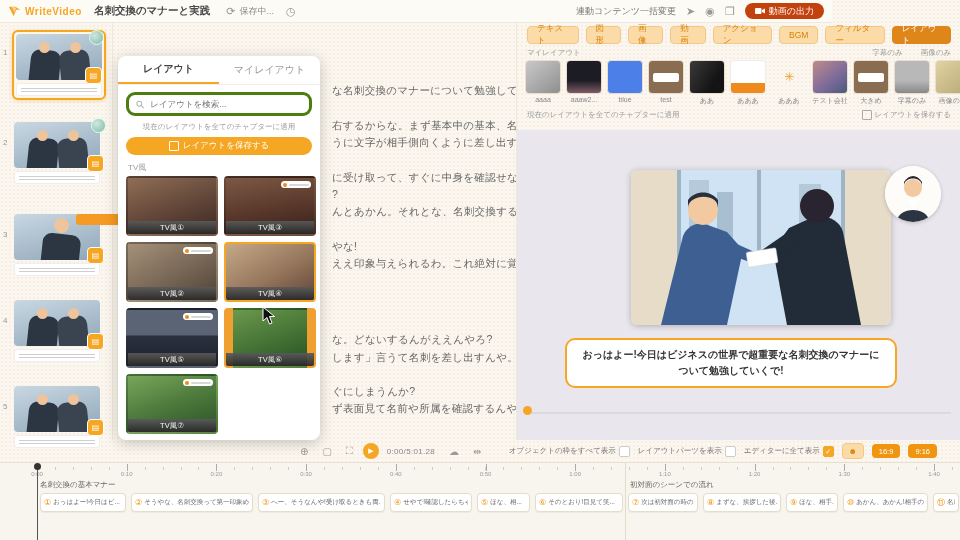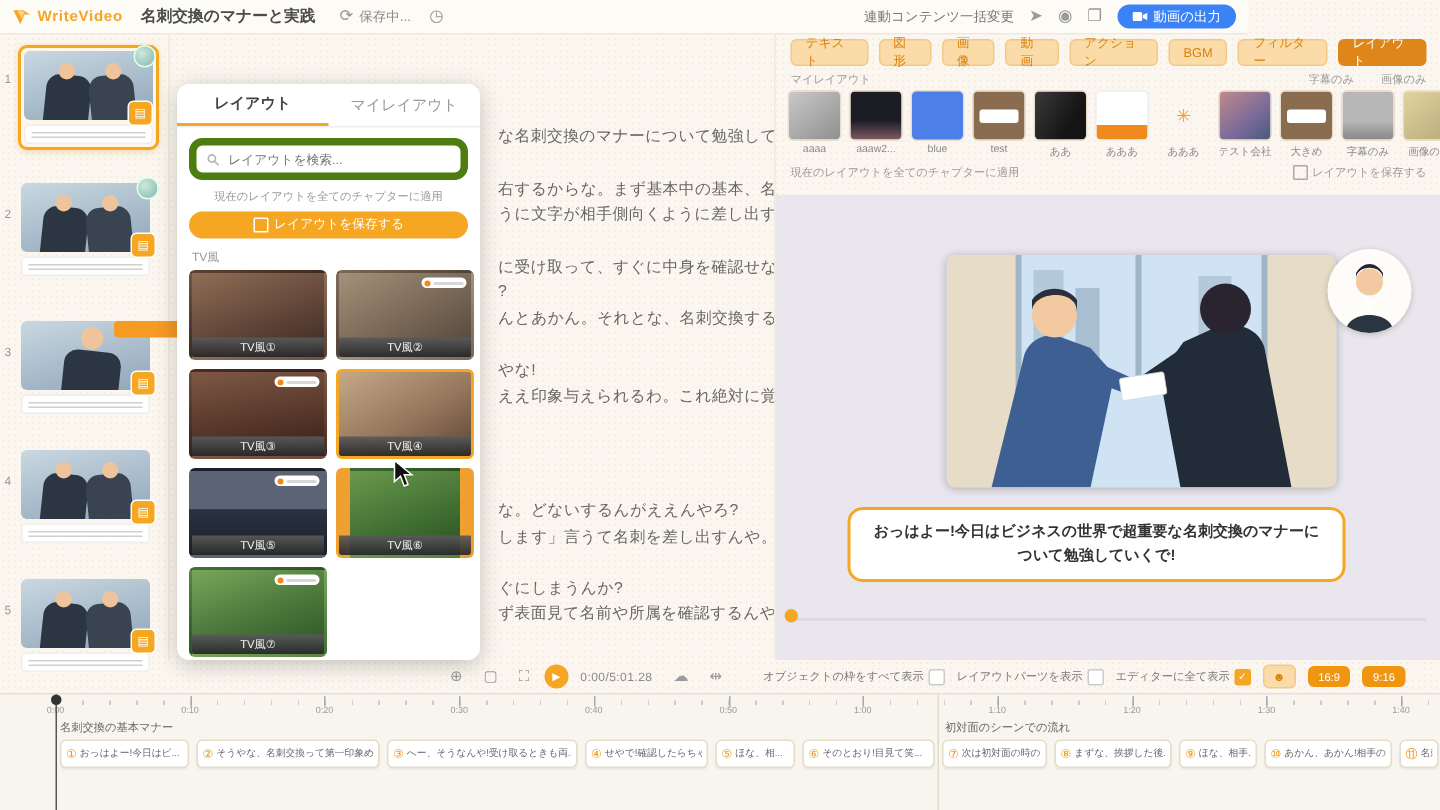--- a/index.html
+++ b/index.html
@@ -12,21 +12,21 @@
   .topbar{position:absolute;left:0;top:0;width:832px;height:22px;background:#FDFBF6;
           border-bottom:1px solid #f0e8da;display:flex;align-items:center;font-size:10px;z-index:3;}
   .logo{display:flex;align-items:center;gap:4px;margin-left:8px;font-weight:bold;
         color:#F5A623;font-size:10px;letter-spacing:.5px;}
   .logo-mark{width:13px;height:13px;}
   .doc-title{margin-left:12px;font-weight:bold;color:#4a4a4a;font-size:10.5px;}
   .save-wrap{display:flex;align-items:center;gap:4px;margin-left:16px;color:#8a8a8a;font-size:9px;}
   .ico{display:inline-block;color:#9a9a9a;font-size:11px;line-height:1;}
   .topbar-right{margin-left:auto;display:flex;align-items:center;gap:10px;margin-right:8px;}
   .bulk-label{font-size:9px;color:#777;}
-  .export-btn{background:#3b82f6;color:#fff;border:none;border-radius:10px;height:16px;
+  .export-btn{background:#c2410c;color:#fff;border:none;border-radius:10px;height:16px;
         padding:0 10px;font-size:9px;display:flex;align-items:center;gap:4px;cursor:pointer;}
   
   .sidebar{position:absolute;left:0;top:22px;width:112px;height:418px;border-right:1px solid #f0e8da;}
   .chapter{position:absolute;left:12px;width:94px;}
   .ch-num{position:absolute;left:-9px;top:18px;font-size:8px;color:#999;}
   .ch-box{position:relative;border-radius:6px;padding:2px;}
   .ch-box.sel{border:2px solid #F5A623;background:#FFF6E8;box-shadow:0 1px 4px rgba(230,160,60,.35);}
   .ch-thumb{position:relative;width:86px;height:46px;border-radius:4px;overflow:hidden;
             background:linear-gradient(165deg,#c9d8e2 0%,#a9bccb 55%,#8fa6b8 100%);}
   .ch-thumb .fig{position:absolute;bottom:-4px;width:30px;height:34px;border-radius:9px 9px 0 0;background:#2c3542;}
@@ -47,21 +47,21 @@
   .ch-toast{position:absolute;left:76px;top:214px;width:54px;height:11px;background:#F59A23;border-radius:3px;z-index:5;}
   
   .script-area{position:absolute;left:328px;top:22px;width:190px;height:418px;overflow:hidden;}
   .script-line{position:absolute;left:4px;white-space:nowrap;font-size:10.5px;color:#666;letter-spacing:.3px;}
   
   .popup{position:absolute;left:118px;top:56px;width:202px;height:384px;background:#fff;border-radius:8px;
          box-shadow:0 3px 14px rgba(0,0,0,.22);z-index:50;font-size:9px;}
   .popup-tabs{display:flex;height:28px;border-bottom:1px solid #eee;}
   .popup-tab{flex:1;display:flex;align-items:center;justify-content:center;font-size:10px;color:#999;cursor:pointer;}
   .popup-tab.active{color:#444;font-weight:bold;border-bottom:2px solid #F5A623;}
-  .popup-search{margin:7px 8px 0;height:18px;border:5px solid #4d7c0f;border-radius:9px;display:flex;
+  .popup-search{margin:7px 8px 0;height:18px;border:3px solid #4d7c0f;border-radius:9px;display:flex;
          align-items:center;gap:4px;padding:0 7px;color:#b5b5b5;}
   .popup-search input{border:none;outline:none;width:100%;font-size:8.5px;background:transparent;color:#777;}
   .popup-apply{text-align:center;font-size:7.5px;color:#9a9a9a;margin-top:6px;cursor:pointer;}
   .popup-save{margin:5px 8px 0;height:18px;background:#F5A623;border:none;border-radius:9px;color:#fff;
          font-size:8.5px;width:186px;display:flex;align-items:center;justify-content:center;gap:4px;cursor:pointer;}
   .simple-row{display:flex;gap:6px;margin:6px 8px 0;}
   .simple-bar{flex:1;height:16px;background:linear-gradient(#4a4a4a,#262626);border-radius:3px;
          display:flex;align-items:center;justify-content:center;gap:4px;color:#F5A623;font-size:8px;cursor:pointer;}
   .simple-bar .sicon{width:8px;height:8px;background:#eee;border-radius:2px;}
   .popup-section{margin:7px 10px 2px;font-size:8px;color:#999;}
@@ -413,27 +413,27 @@
     <div class="popup-apply">現在のレイアウトを全てのチャプターに適用</div>
     <button class="popup-save">
       <span class="sq-ico" style="border-color:#fff;"></span>
       <span>レイアウトを保存する</span>
     </button>
     <div class="popup-section">TV風</div>
     <div class="tv-grid" id="tvGrid">
         <div class="tile t1">
           <div class="tile-cap">TV風①</div>
         </div>
+        <div class="tile t3">
+          <div class="tile-badge"></div>
+          <div class="tile-cap">TV風③</div>
+        </div>
         <div class="tile t2">
           <div class="tile-badge"></div>
           <div class="tile-cap">TV風②</div>
-        </div>
-        <div class="tile t3">
-          <div class="tile-badge"></div>
-          <div class="tile-cap">TV風③</div>
         </div>
         <div class="tile t4 sel">
           <div class="tile-cap">TV風④</div>
         </div>
         <div class="tile t5">
           <div class="tile-badge"></div>
           <div class="tile-cap">TV風⑤</div>
         </div>
         <div class="tile t6">
           <div class="tile-cap">TV風⑥</div>

